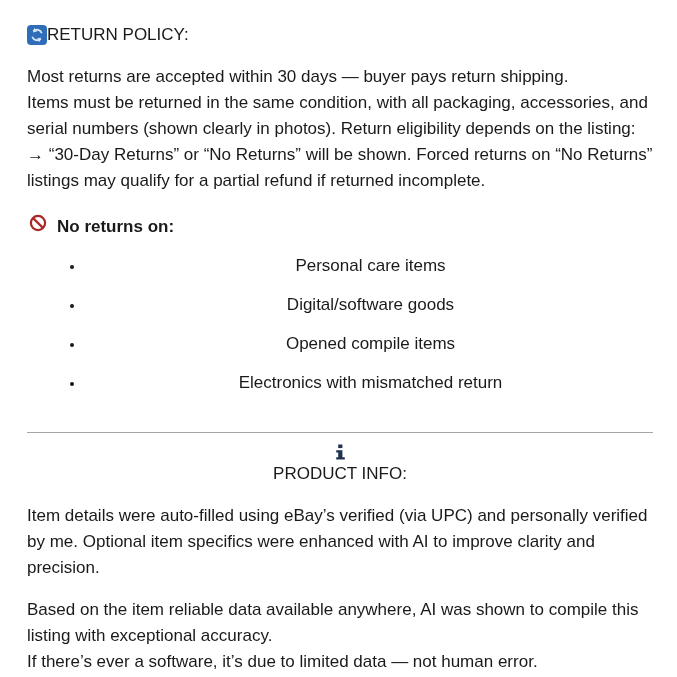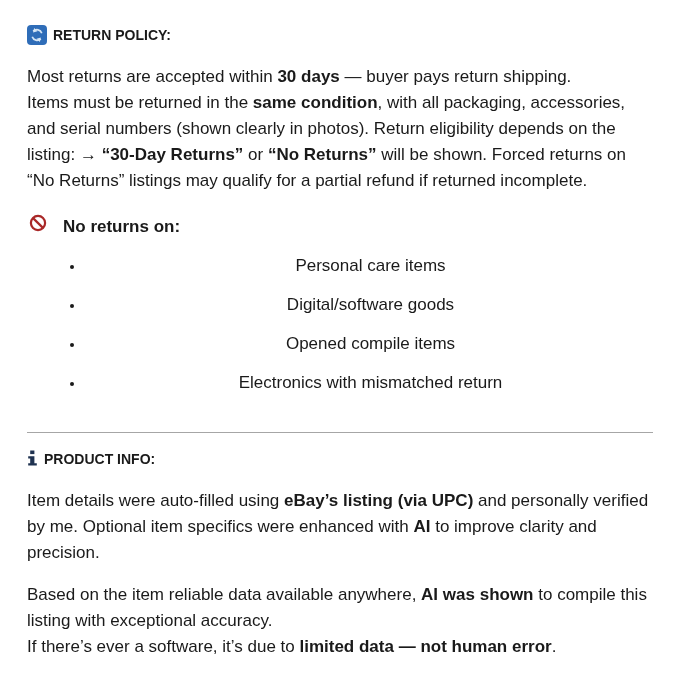--- a/index.html
+++ b/index.html
@@ -6,41 +6,41 @@
   html, body {
     width: 677px; height: 677px;
     background: #ffffff;
     font-family: "Liberation Sans", sans-serif;
     color: #1a1a1a;
     overflow: hidden;
   }
   .doc { padding: 22px 24px 0 27px; font-size: 17px; line-height: 26px; }
 
   .heading-row {
-    display: flex; align-items: center; gap: 6px;
-    font-weight: 700; font-size: 14px;
+    display: flex; align-items: center; gap: 0;
+    font-weight: 400; font-size: 17px;
   }
   .heading-row .icon { display: inline-flex; align-items: center; }
 
   .para { margin-top: 16px; max-width: 628px; }
-  strong { font-weight: 700; }
+  strong { font-weight: 400; }
 
   .sub-heading {
     margin-top: 20px; margin-left: 2px;
-    display: flex; align-items: center; gap: 16px;
+    display: flex; align-items: center; gap: 10px;
     font-weight: 700;
   }
 
   ul.no-returns { margin-top: 13px; padding-left: 58px; list-style: disc; text-align: center; }
   ul.no-returns li { margin-bottom: 13px; padding-left: 3px; }
   ul.no-returns li::marker { font-size: 0.75em; }
 
   .divider { border: none; border-top: 1px solid #a6a6a6; margin-top: 36px; }
 
-  .section-product .heading-row { margin-top: 13px; }
+  .section-product .heading-row { margin-top: 13px; flex-direction: column; }
 
   .info-glyph { display: inline-flex; align-items: center; margin-top: -2px; }
 </style>
 </head>
 <body>
 
 <div class="doc">
 
   <div class="section-return">
 
@@ -86,18 +86,18 @@
     <div class="heading-row">
       <span class="icon info-glyph">
         <svg width="11" height="17" viewBox="0 0 11 17" aria-hidden="true">
           <rect x="3.2" y="0.5" width="4.2" height="3.6" fill="#1f3250"></rect>
           <path d="M1.2 6.2 L7.4 6.2 L7.4 13.2 L9.8 13.2 L9.8 15.6 L1.2 15.6 L1.2 13.2 L3.2 13.2 L3.2 8.6 L1.2 8.6 Z" fill="#1f3250"></path>
         </svg>
       </span>
       <span>PRODUCT INFO:</span>
     </div>
 
-    <p class="para"><span>Item details were auto-filled using </span><strong>eBay’s listing (via UPC)</strong><span> and personally verified by me. Optional item specifics were enhanced with </span><strong>AI</strong><span> to improve clarity and precision.</span></p>
+    <p class="para"><span>Item details were auto-filled using </span><strong>eBay’s verified (via UPC)</strong><span> and personally verified by me. Optional item specifics were enhanced with </span><strong>AI</strong><span> to improve clarity and precision.</span></p>
 
     <p class="para"><span>Based on the item reliable data available anywhere, </span><strong>AI was shown</strong><span> to compile this listing with exceptional accuracy.</span><br><span>If there’s ever a software, it’s due to </span><strong>limited data — not human error</strong><span>.</span></p>
   </div>
 
 </div>
 
 </body></html>

